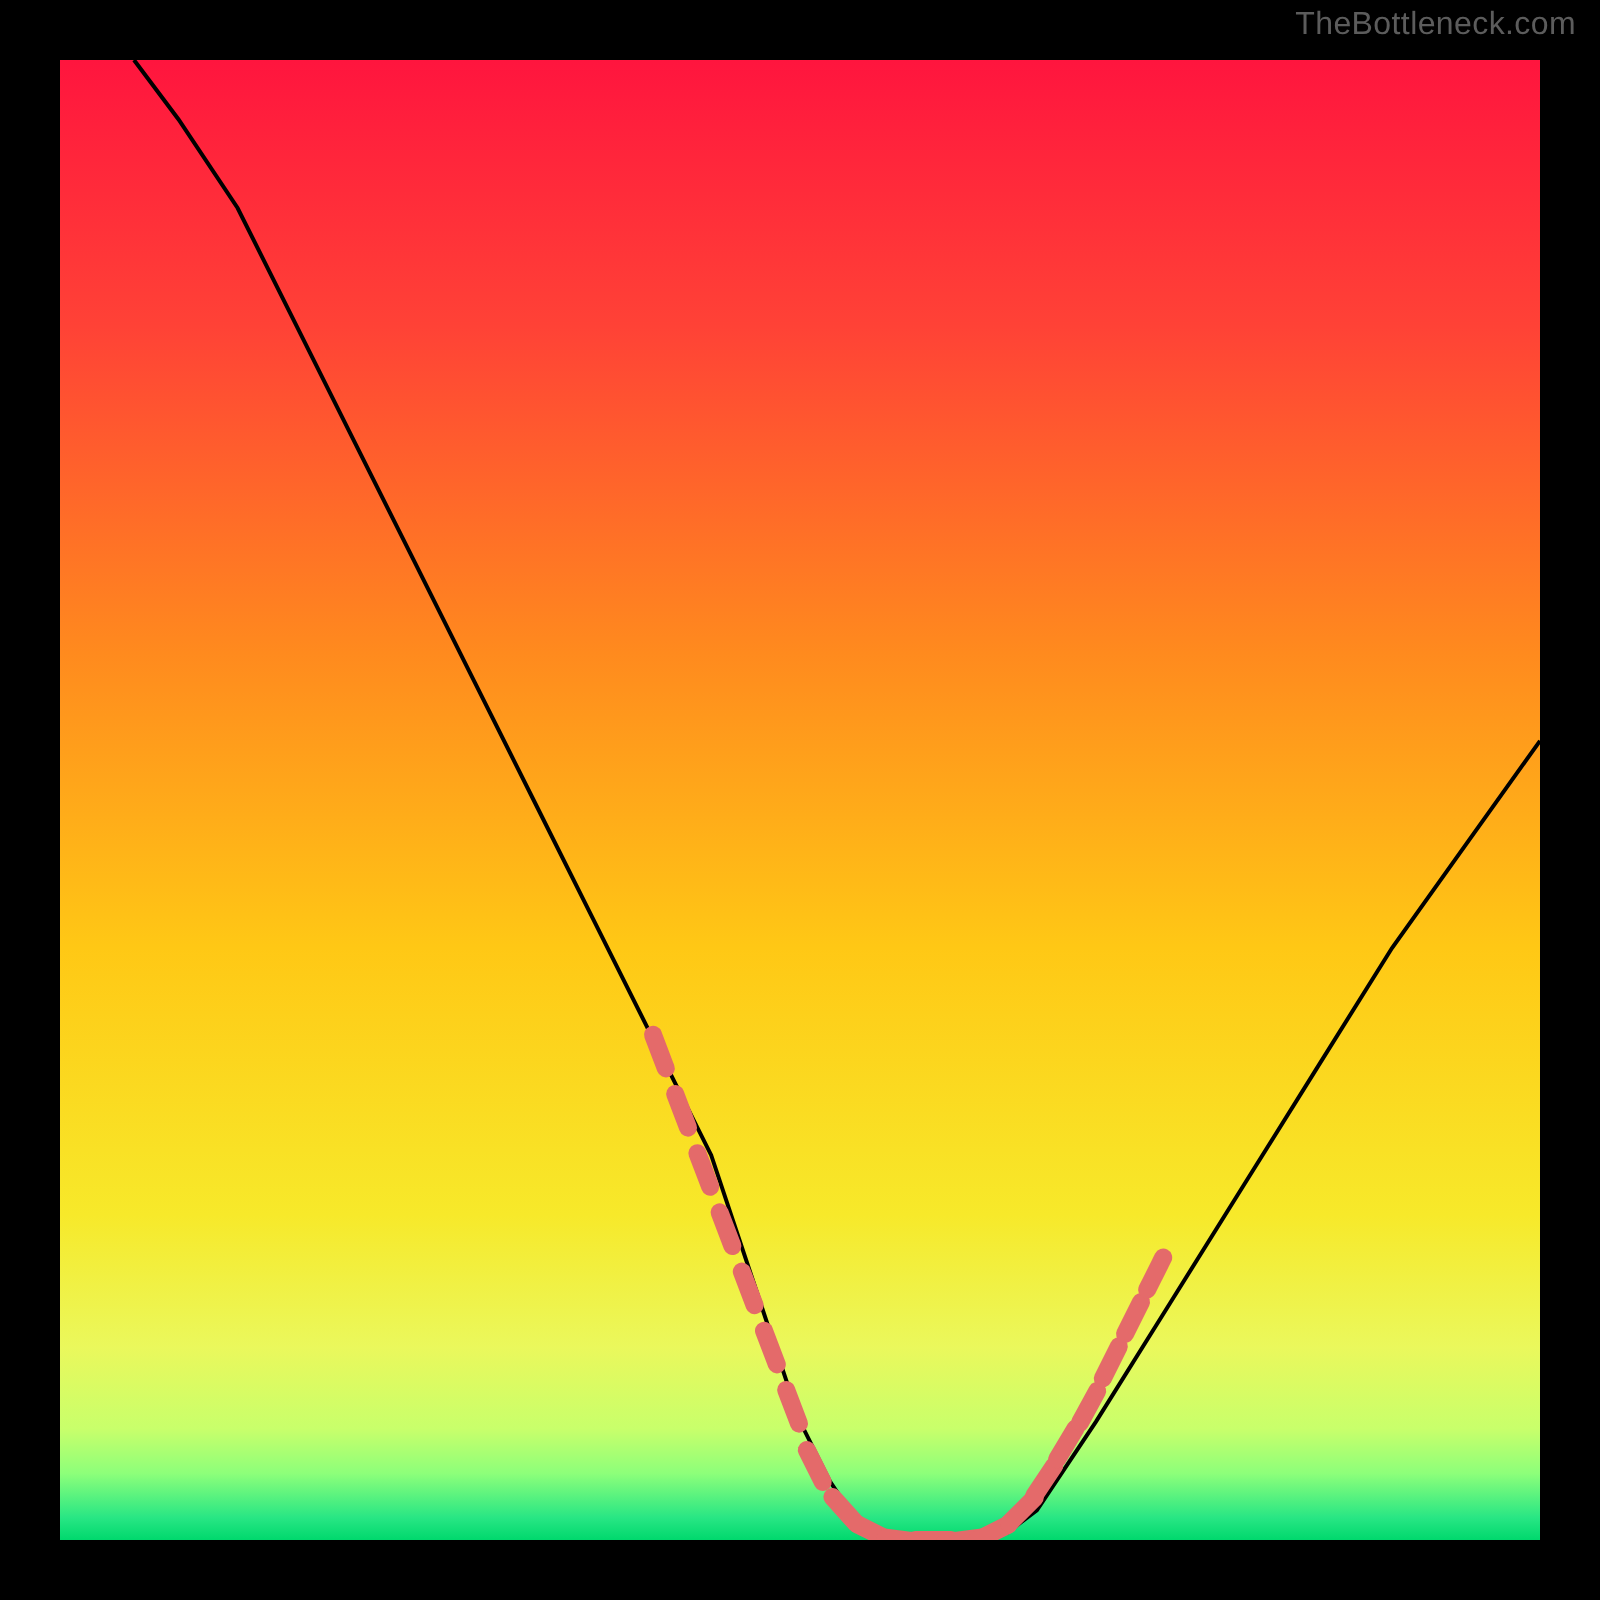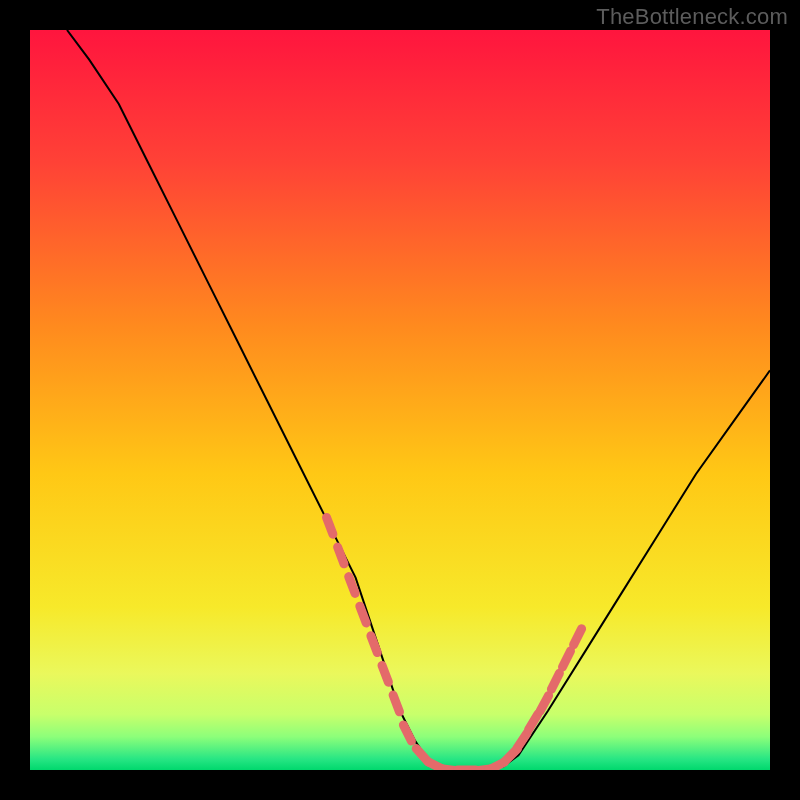--- a/index.html
+++ b/index.html
@@ -17,21 +17,21 @@
     top: 0;
     width: 800px;
     height: 800px;
     background: #000;
   }
   .watermark {
     position: absolute;
     top: 4px;
     right: 12px;
     color: #5c5c5c;
-    font-size: 22px;
+    font-size: 16px;
     font-weight: 500;
     letter-spacing: 0.2px;
   }
   .plot {
     position: absolute;
     left: 30px;
     top: 30px;
     width: 740px;
     height: 740px;
   }

